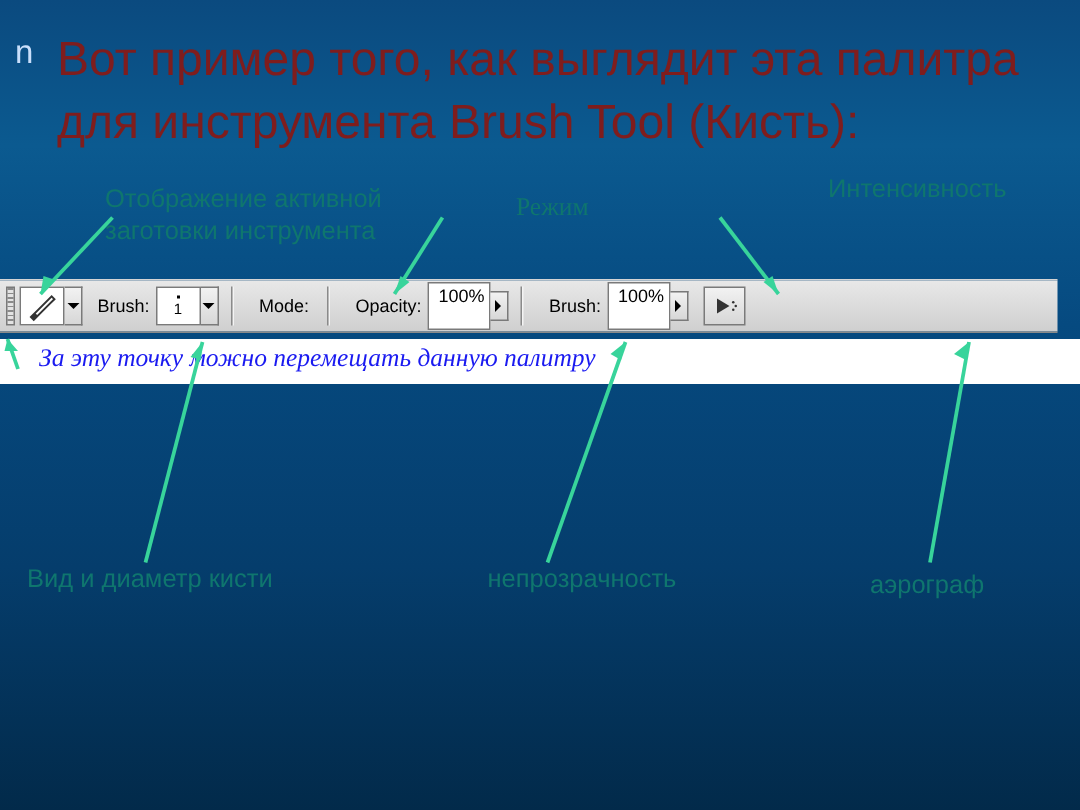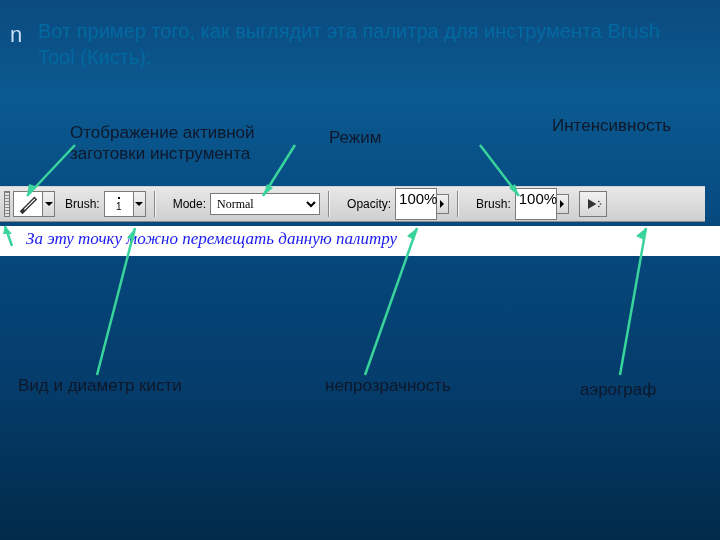--- a/index.html
+++ b/index.html
@@ -3,61 +3,61 @@
 <meta charset="utf-8">
 <style>
 * { margin:0; padding:0; box-sizing:border-box; }
 body {
   width:720px; height:540px;
   background: linear-gradient(180deg,#0b4a7f 0%, #0b5a90 18%, #064a80 40%, #053d6c 70%, #022a4a 100%);
   font-family: Verdana, Geneva, sans-serif;
   position:relative; overflow:hidden;
 }
 .bullet { position:absolute; left:10px; top:22px; color:#c9dffb; font-size:22px; }
-.title { position:absolute; left:38px; top:18px; width:655px; color:#0369a1; font-size:20px; line-height:1.32; }
-.lbl { position:absolute; color:#0f172a; font-size:17px; line-height:1.25; }
+.title { position:absolute; left:38px; top:18px; width:655px; color:#7f1d1d; font-size:32px; line-height:1.32; }
+.lbl { position:absolute; color:#0f766e; font-size:17px; line-height:1.25; }
 .toolbar-wrap { position:absolute; left:0; top:186px; width:720px; }
 .toolbar {
   width:705px; height:36px; display:flex; align-items:center;
   background:linear-gradient(#e8e8e8,#cfcfcf);
   border-top:1px solid #d4d4d4; border-bottom:1px solid #8a8a8a;
   font-family: Tahoma, Verdana, sans-serif; font-size:12px; color:#000;
 }
 .handle { width:6px; height:26px; margin:0 3px 0 4px;
   background:repeating-linear-gradient(#8a8a8a 0 1px,#e3e3e3 1px 3px);
   border:1px solid #7a7a7a;
 }
 .preset { width:30px; height:26px; background:#fff; border:1px solid #7a7a7a; display:flex; align-items:center; justify-content:center; position:relative; }
 .preset svg { width:22px; height:22px; }
 .mini-arrow { width:12px; height:26px; background:linear-gradient(#f2f2f2,#d7d7d7); border:1px solid #7a7a7a; border-left:none; display:flex; align-items:center; justify-content:center; }
 .mini-arrow::after{content:"";border:4px solid transparent;border-top-color:#000;margin-top:3px;}
 .tlabel { margin:0 4px 0 10px; }
 .brush-prev { width:30px; height:26px; background:#fff; border:1px solid #7a7a7a; text-align:center; font-size:10px; line-height:1; display:flex; flex-direction:column; align-items:center; justify-content:center; }
 .brush-prev .dot { width:2px; height:2px; background:#000; margin-bottom:3px;}
 .sep { width:1px; height:26px; background:#8a8a8a; margin:0 8px; box-shadow:1px 0 #f4f4f4;}
 .sel { height:22px; border:1px solid #7a7a7a; background:#fff; font:12px Tahoma; padding:1px 2px; }
-.num { width:42px; height:32px; border:1px solid #7a7a7a; background:#fff; text-align:right; padding:1px 3px; font-size:15px;}
+.num { width:42px; height:32px; border:1px solid #7a7a7a; background:#fff; text-align:right; padding:1px 3px; font-size:12px;}
 .tri { width:12px; height:20px; border:1px solid #7a7a7a; border-left:none; background:linear-gradient(#f2f2f2,#d7d7d7); display:flex; align-items:center; justify-content:center;}
 .tri::after{content:"";border:4px solid transparent;border-left-color:#000;margin-left:3px;}
 .airbrush { width:28px; height:26px; border:1px solid #7a7a7a; background:linear-gradient(#f2f2f2,#d7d7d7); margin-left:10px; display:flex; align-items:center; justify-content:center;}
 .airbrush svg{width:20px;height:20px;}
 .white-bar { position:absolute; left:0; top:226px; width:720px; height:30px; background:#fff; }
 .caption { position:absolute; left:26px; top:229px; color:#1a1af0; font-style:italic; font-family:"Times New Roman",serif; font-size:17px;}
 svg.arrow { position:absolute; overflow:visible; }
 svg.arrow line { stroke:#38d49b; stroke-width:2.5; }
 svg.arrow polygon { fill:#38d49b; }
 </style>
 </head>
 <body>
 
 <div class="bullet">n</div>
 <div class="title">Вот пример того, как выглядит эта палитра для инструмента Brush Tool (Кисть):</div>
 
 <div class="lbl" style="left:70px; top:122px;">Отображение активной<br>заготовки инструмента</div>
-<div class="lbl" style="left:329px; top:127px;">Режим</div>
+<div class="lbl" style="left:344px; top:127px;font-family:Liberation Serif, serif;">Режим</div>
 <div class="lbl" style="left:552px; top:115px;">Интенсивность</div>
 <div class="lbl" style="left:18px; top:375px;">Вид и диаметр кисти</div>
 <div class="lbl" style="left:305px; top:375px;margin-left:20px;">непрозрачность</div>
 <div class="lbl" style="left:580px; top:379px;">аэрограф</div>
 
 <div class="toolbar-wrap">
  <div class="toolbar">
   <div class="handle"></div>
   <div class="preset">
     <svg viewBox="0 0 24 24">
@@ -67,23 +67,20 @@
   </div>
   <div class="mini-arrow"></div>
   <span class="tlabel">Brush:</span>
   <div class="brush-prev">
     <span class="dot"></span>
     <span>1</span>
   </div>
   <div class="mini-arrow"></div>
   <div class="sep"></div>
   <span class="tlabel">Mode:</span>
-  <select class="sel" style="width:110px">
-    <option>Normal</option>
-  </select>
   <div class="sep"></div>
   <span class="tlabel">Opacity:</span>
   <div class="num">100%</div>
   <div class="tri"></div>
   <div class="sep"></div>
   <span class="tlabel">Brush:</span>
   <div class="num">100%</div>
   <div class="tri"></div>
   <div class="airbrush">
     <svg viewBox="0 0 24 24">

